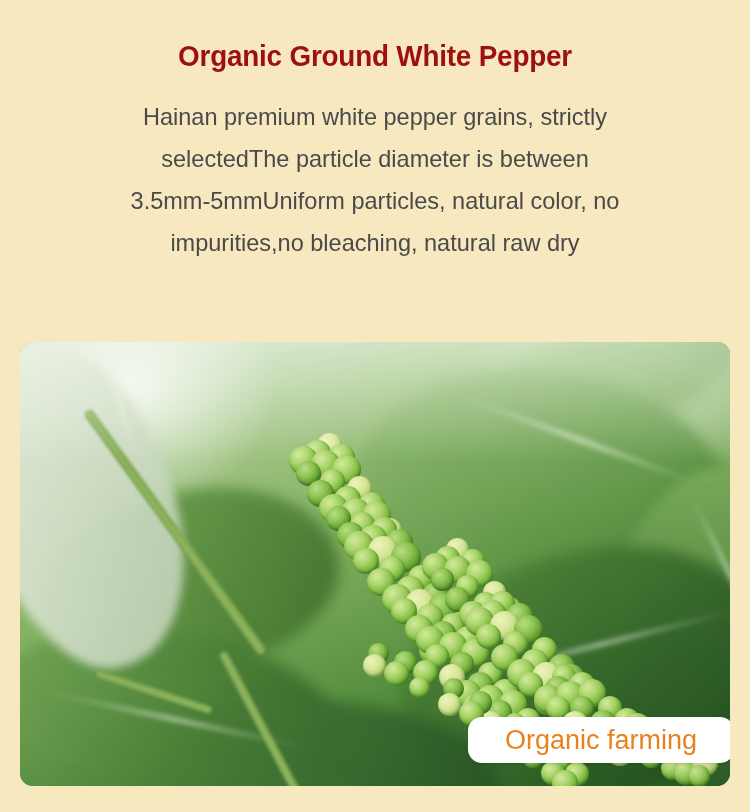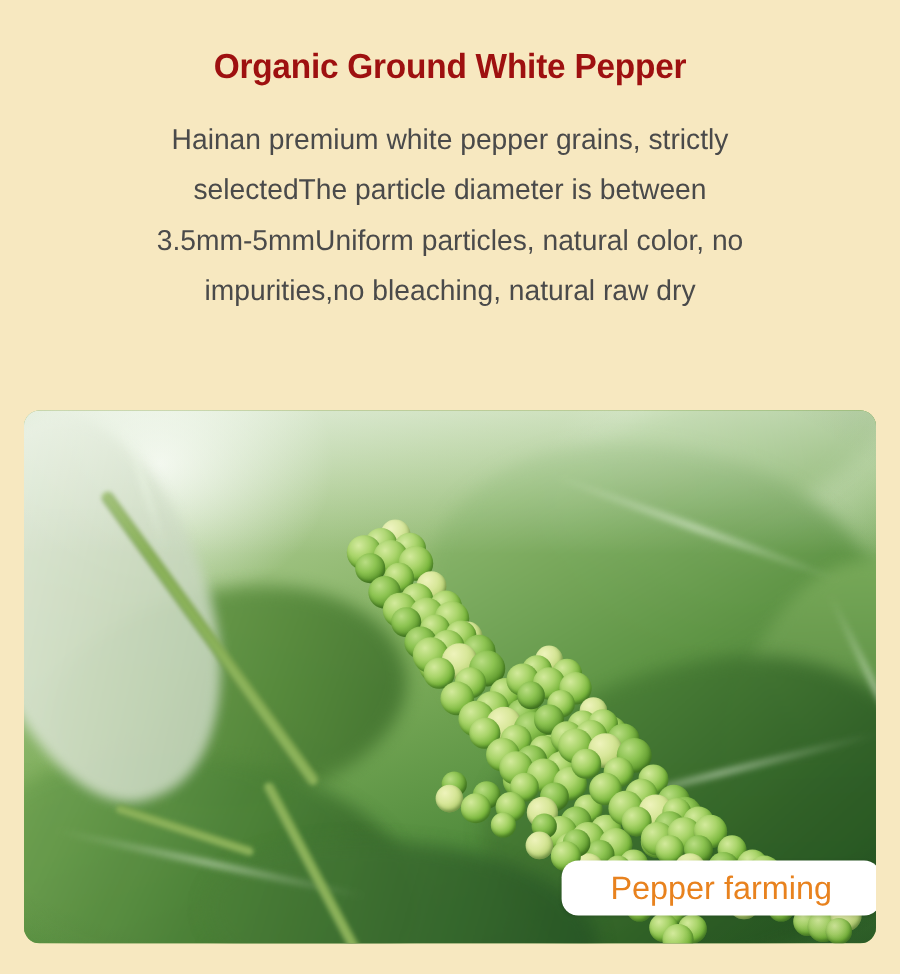--- a/index.html
+++ b/index.html
@@ -369,16 +369,16 @@
         <div class="berry pale" style="left: 22.6972px; top: 135.658px; width: 23px; height: 23px;"></div>
         <div class="berry dark" style="left: 54.4179px; top: 134.4px; width: 23px; height: 23px;"></div>
         <div class="berry" style="left: 44.2202px; top: 144.37px; width: 25px; height: 25px;"></div>
       </div>
 
     <div class="blurtop"></div>
     <div class="vignette"></div>
   </div>
 
   <div class="badge b1">
-    <span>Pepper farming</span>
+    <span>Organic farming</span>
   </div>
 
 </div>
 
 </body></html>

